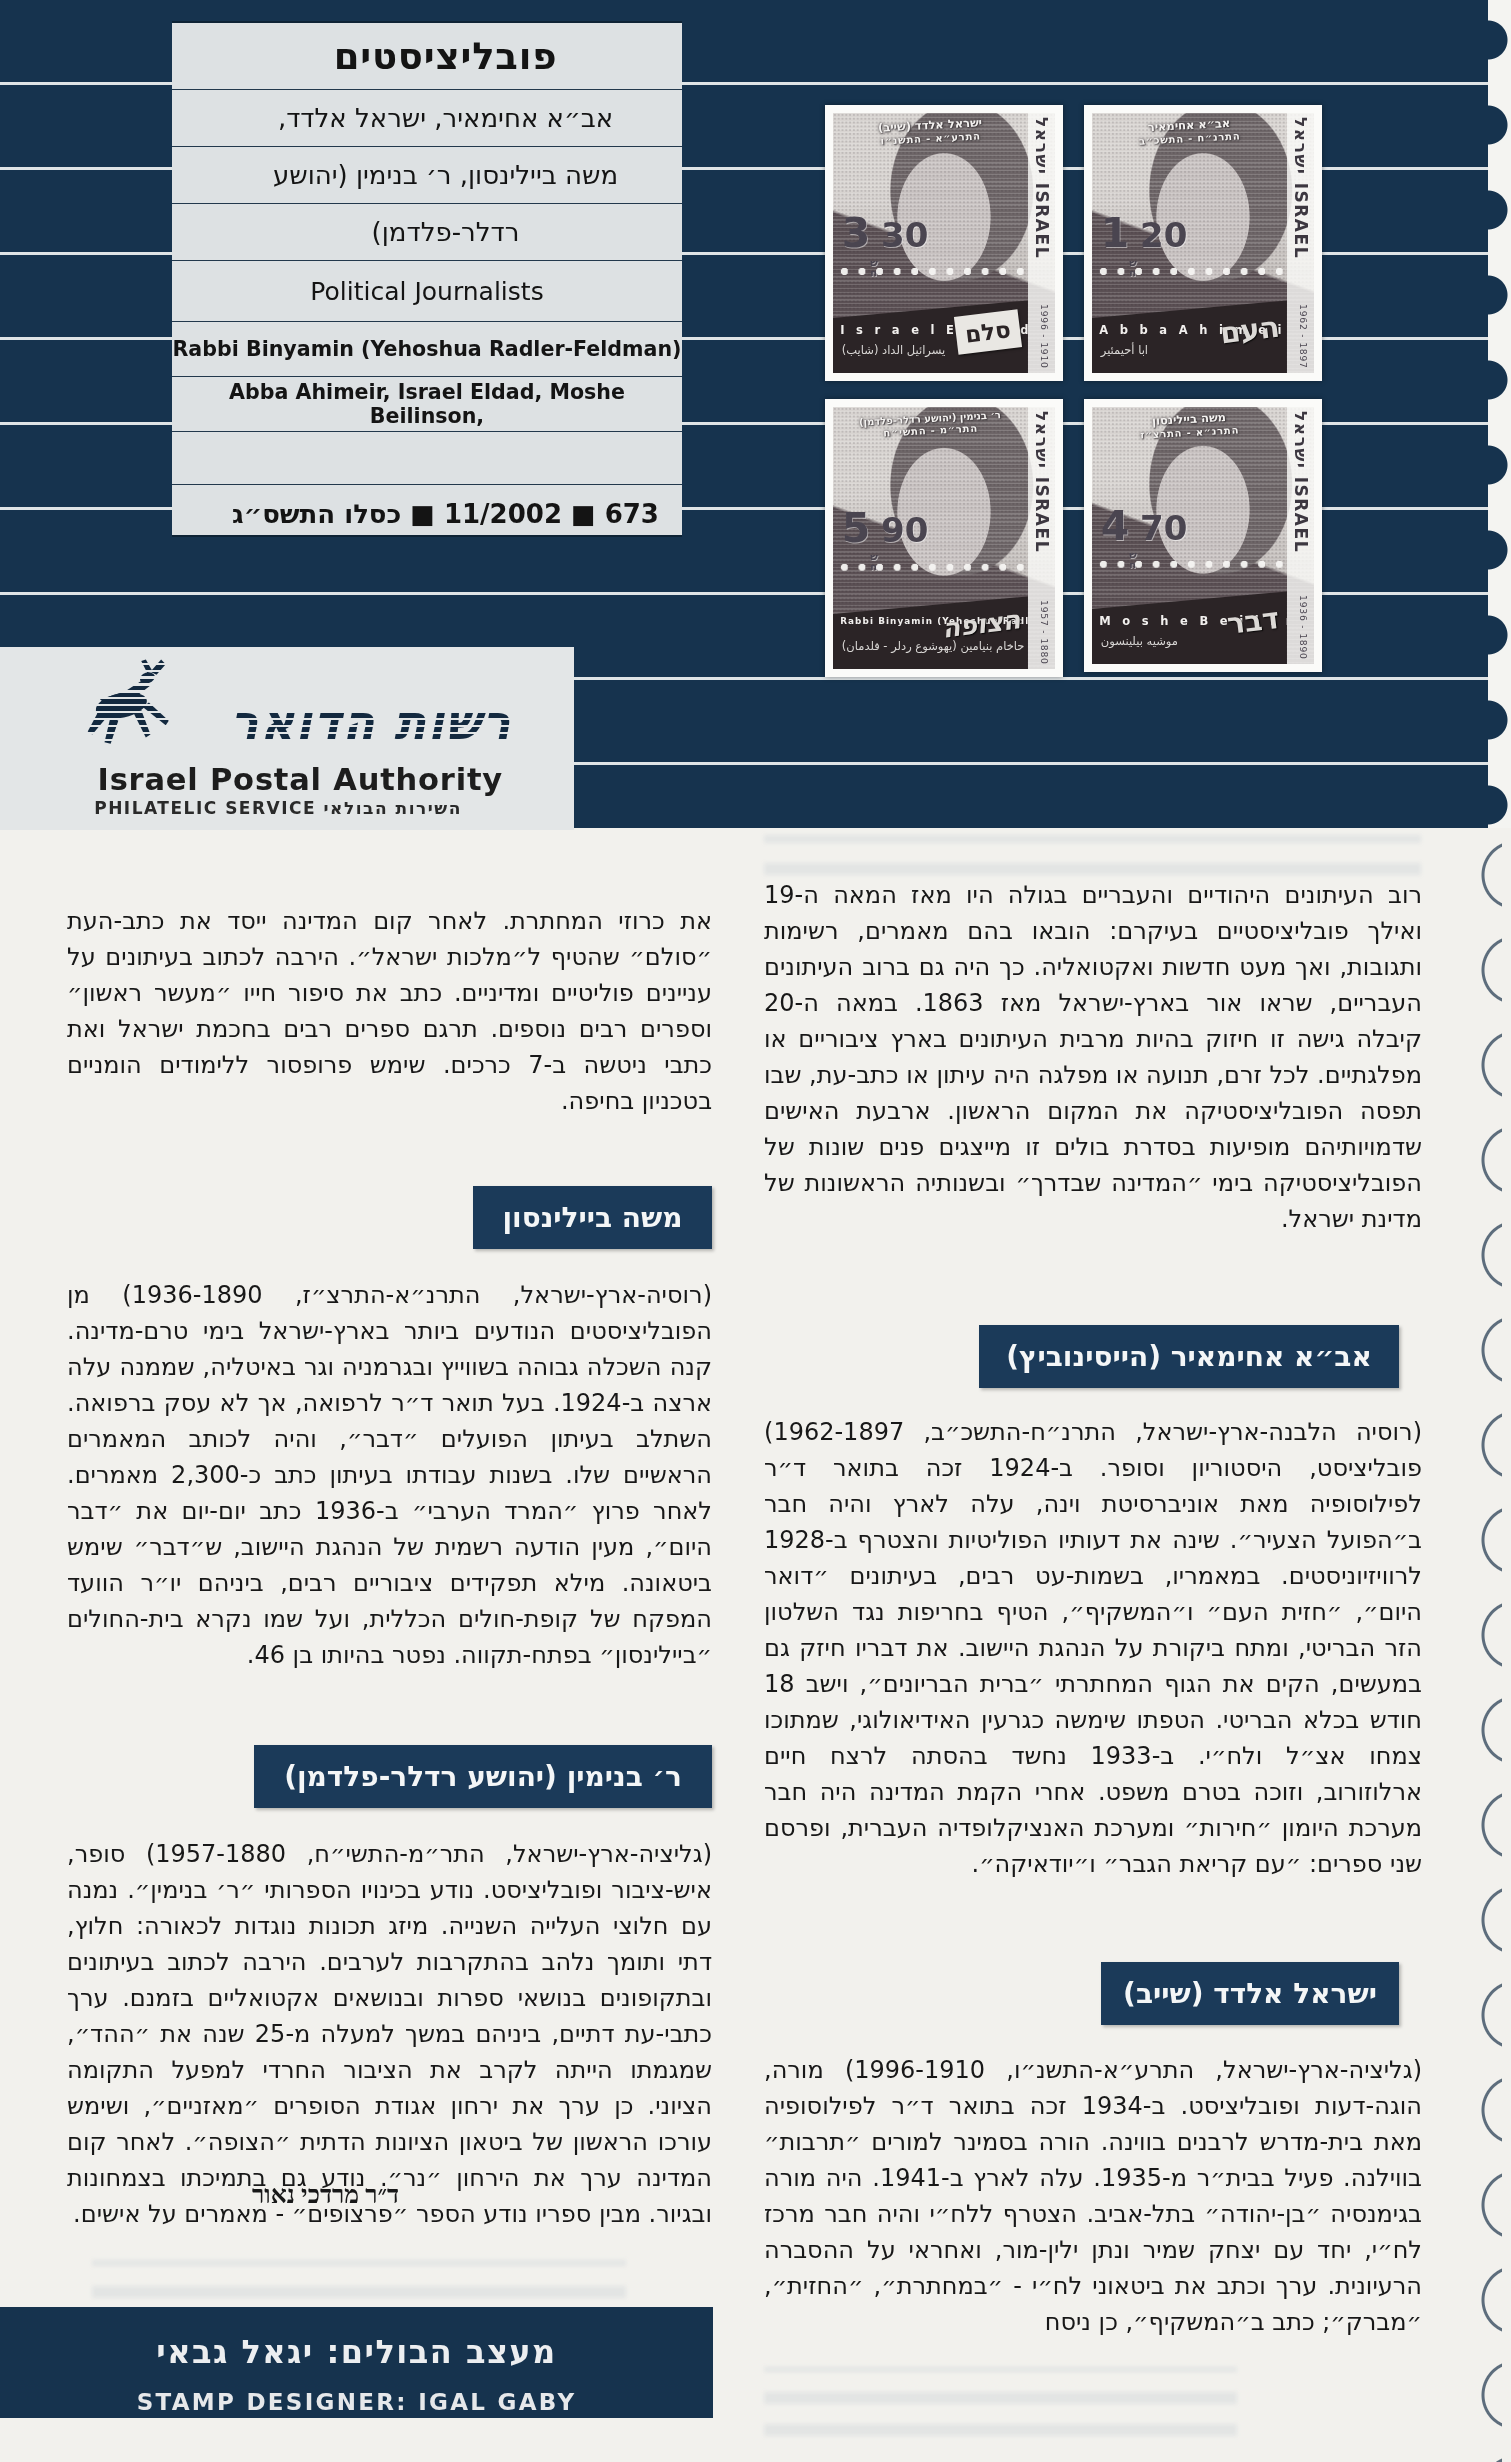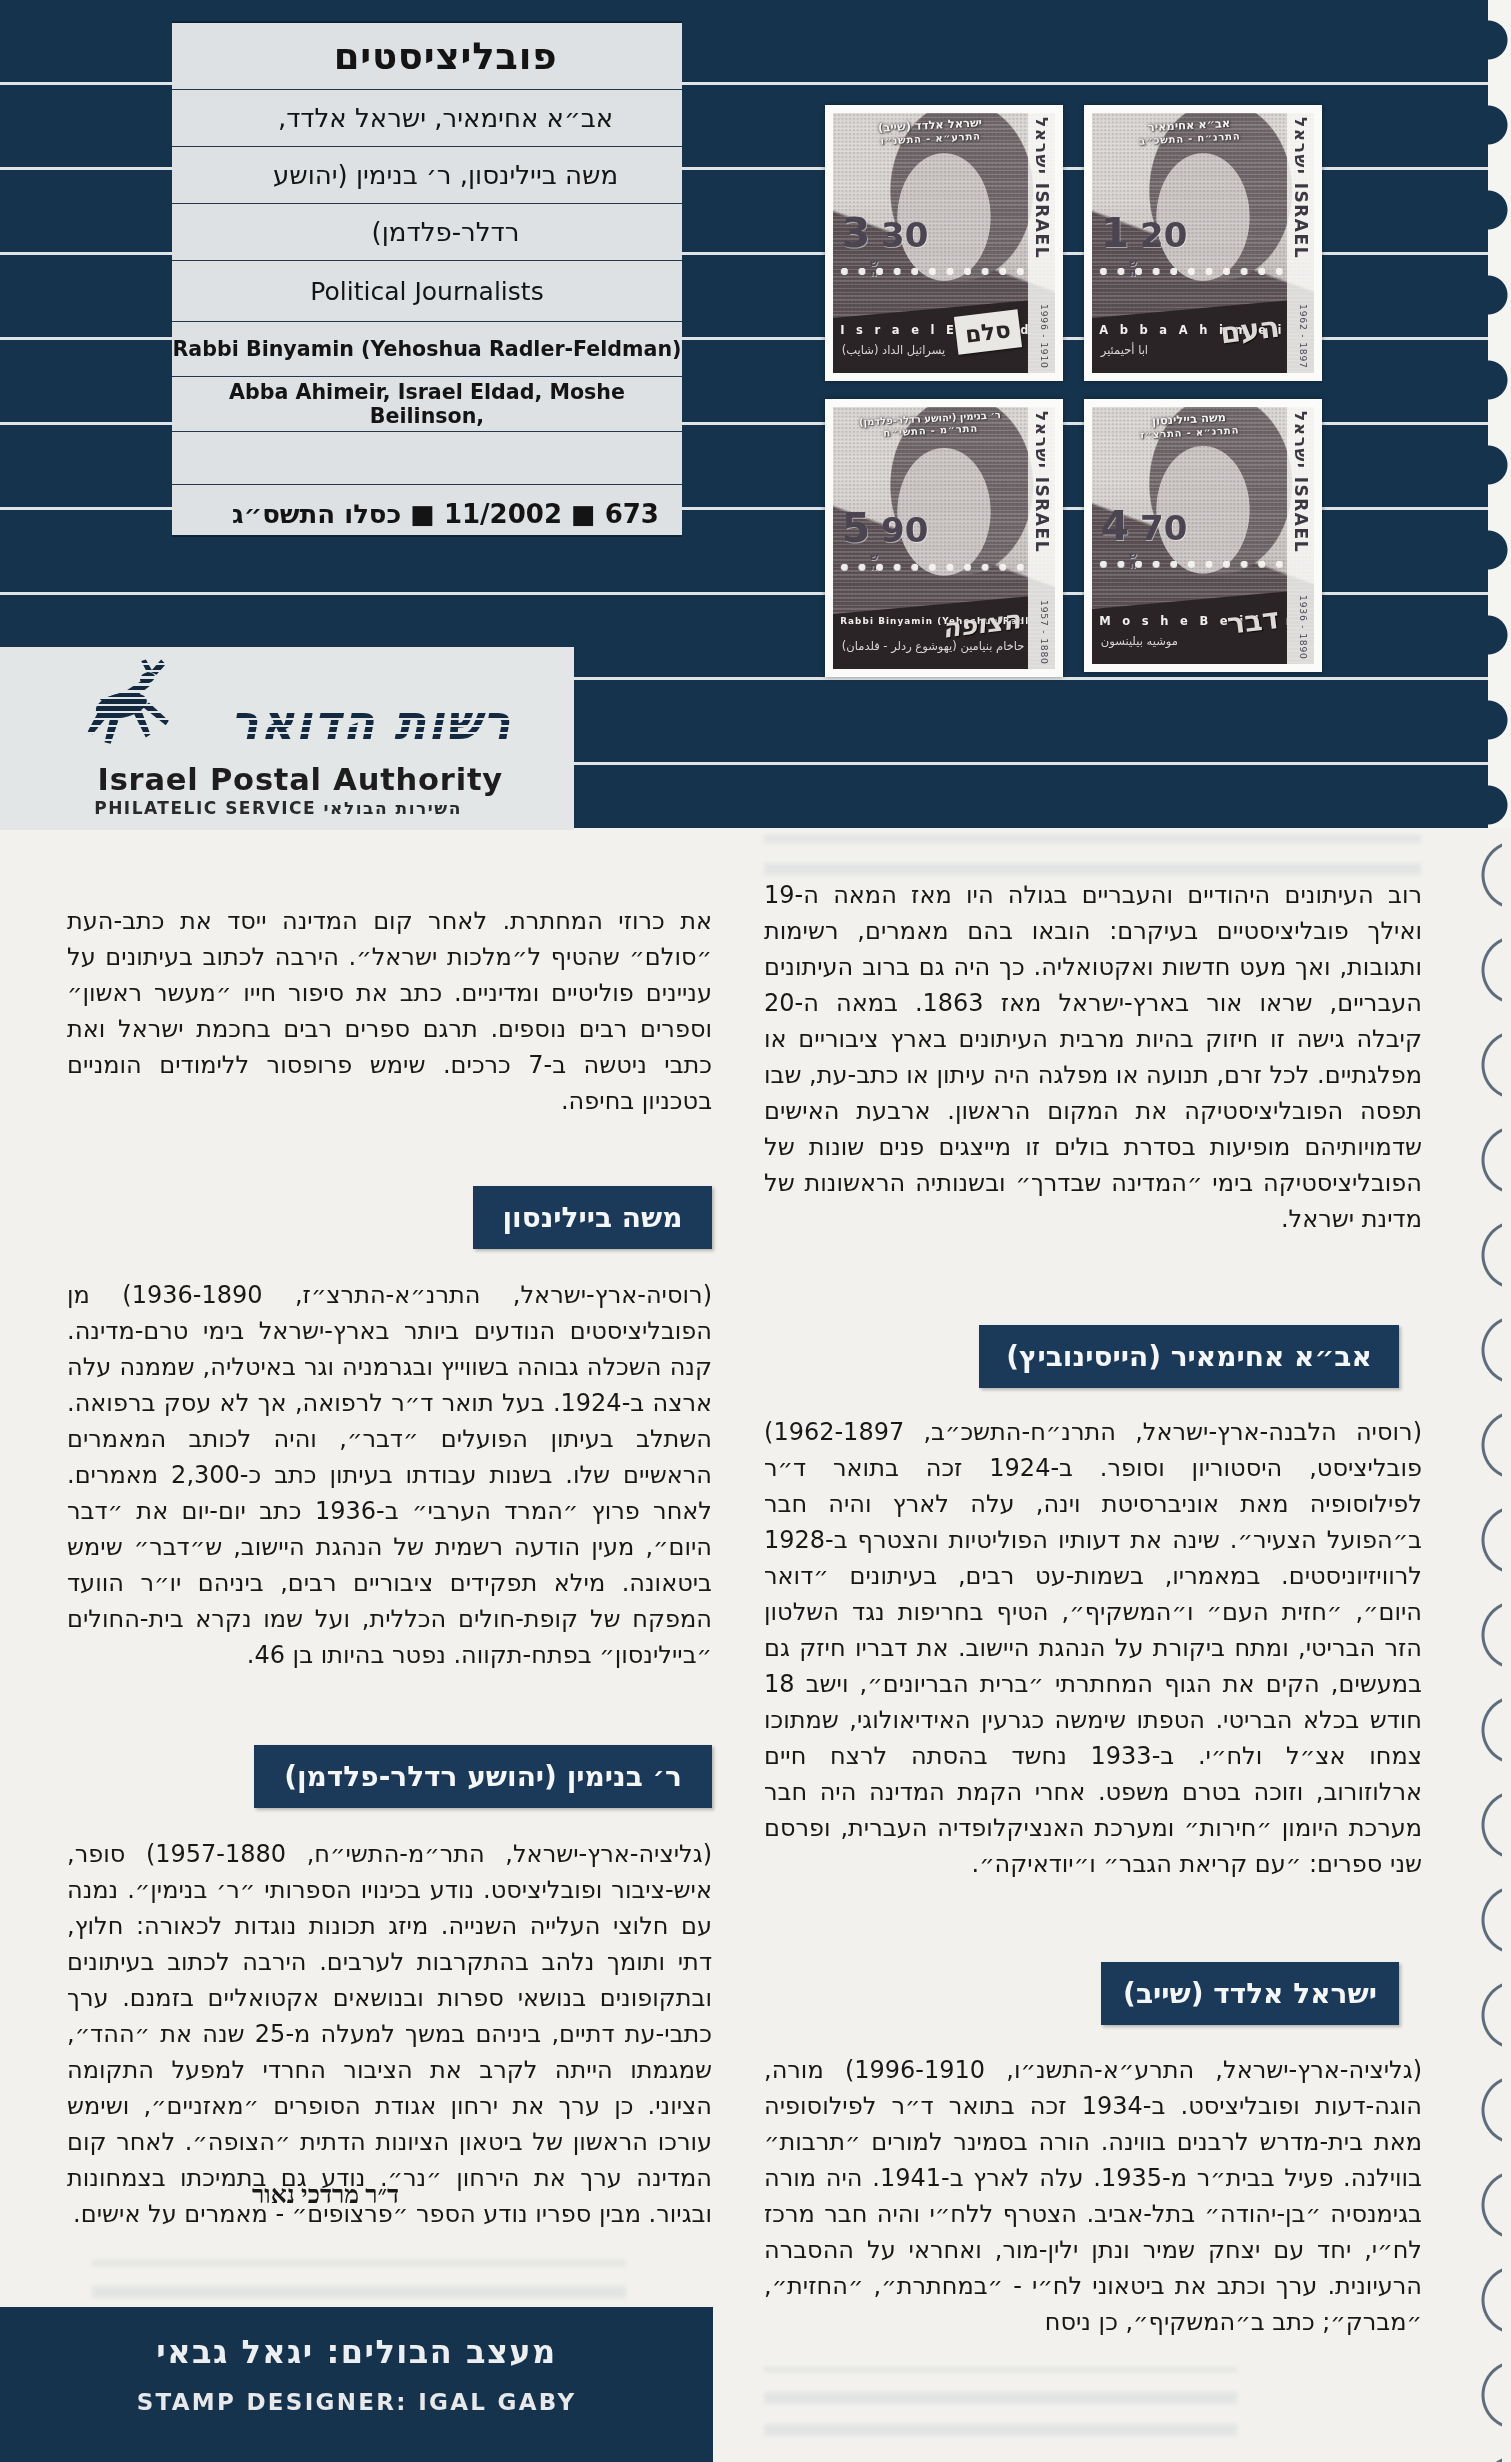--- a/index.html
+++ b/index.html
@@ -97,21 +97,21 @@
   .col-par{position:absolute;font-size:24px;line-height:36px;text-align:justify;direction:rtl;color:#181818;}
   .sec-box{position:absolute;height:63px;background:#1b3a59;color:#f4f6f7;
     display:flex;align-items:center;justify-content:center;
     font-size:28px;font-weight:bold;direction:rtl;box-shadow:1.5px 2.3px 3.1px rgba(0,0,0,.25);}
   .signature{position:absolute;font-size:25px;font-weight:bold;direction:rtl;color:#181818;}
   
   .perf-edge{position:absolute;right:9.2px;top:828px;width:44px;height:1634px;
     background-image:radial-gradient(circle 35px at 58px 47px,rgba(0,0,0,0) 31px,#5d6d7c 32px 34px,rgba(0,0,0,0) 35px);
     background-size:44px 95px;background-repeat:repeat-y;}
   
-  .footer{position:absolute;left:0;top:2307px;width:713px;height:155px;background:#16334e;}
+  .footer{position:absolute;left:0;top:2307px;width:713px;height:111px;background:#16334e;}
   .footer .f-he{position:absolute;left:0;top:26px;width:100%;text-align:center;
     color:#eceef0;font-size:32px;font-weight:bold;direction:rtl;letter-spacing:1.5px;}
   .footer .f-en{position:absolute;left:0;top:82px;width:100%;text-align:center;
     color:#e6e8ea;font-size:23px;font-weight:bold;letter-spacing:2.3px;}
   
   .ghost{position:absolute;filter:blur(2.3px);pointer-events:none;
     background:repeating-linear-gradient(0deg,rgba(100,130,160,.10) 0 12.2px,rgba(0,0,0,0) 12.2px 32px);}
 </style>
 </head>
 <body>

